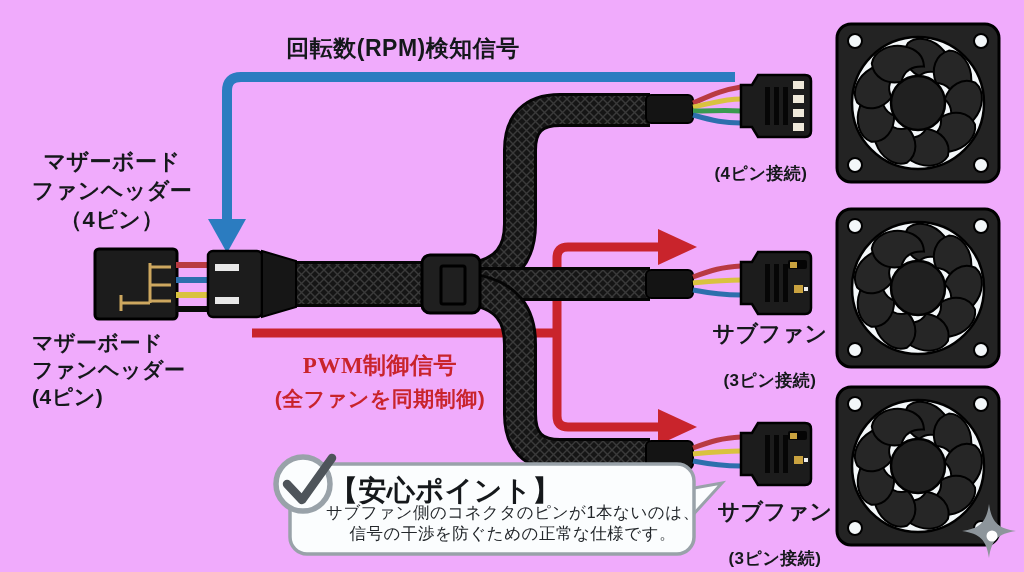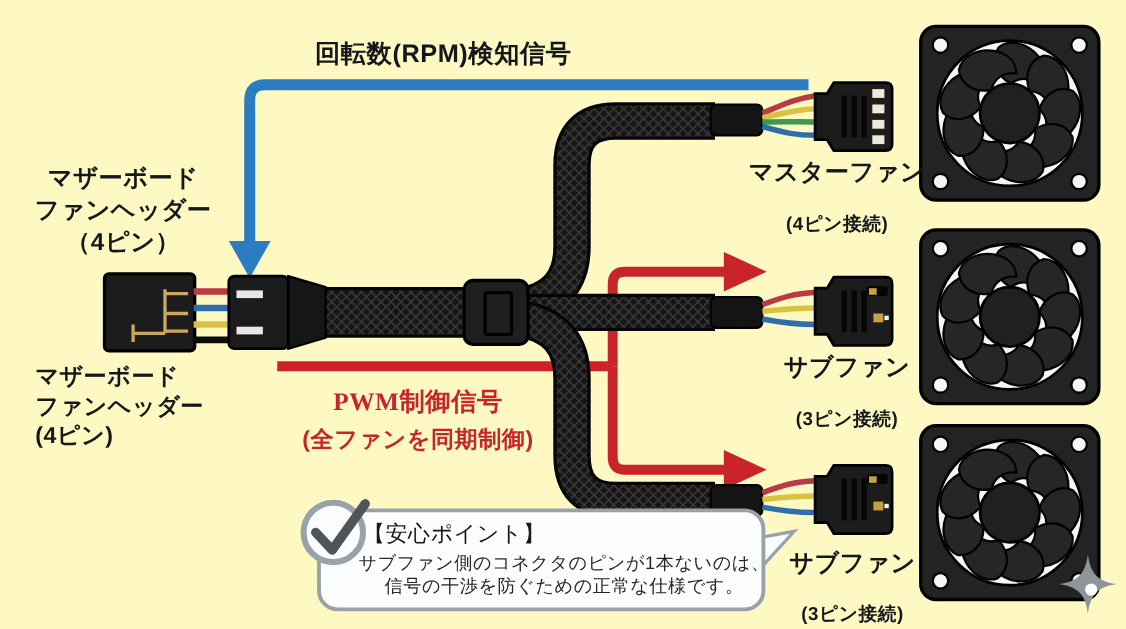--- a/index.html
+++ b/index.html
@@ -1,18 +1,18 @@
 <!DOCTYPE html>
 <html><head>
 <meta charset="utf-8">
 <style>
   html,body{margin:0;padding:0;}
   #stage{
     position:relative;width:1024px;height:572px;overflow:hidden;
-    background:#fef9c3;
+    background:#f0abfc;
     font-family:"Liberation Sans","DejaVu Sans",sans-serif;
   }
   #diagram-svg{position:absolute;left:0;top:0;}
   .lbl{
     position:absolute;font-weight:800;color:#15181b;
     white-space:nowrap;letter-spacing:0.5px;
   }
   .lbl span{display:block;}
   .center{text-align:center;}
   .red{color:#c9242c;}
@@ -22,21 +22,21 @@
   .mb-bottom{left:32px;top:329px;font-size:21px;line-height:27px;}
   .pwm{left:250px;top:350px;width:260px;}
   .pwm .t1{font-size:23px;font-family:Liberation Serif, serif;}
   .pwm .t2{font-size:21px;margin-top:4px;}
   .fan-lbl{width:150px;}
   .fan-lbl .t1{font-size:22px;}
   .fan-lbl .t2{font-size:17px;margin-top:20px;}
   .master-lbl{left:676px;top:142px;width:170px;}
   .sub1-lbl{left:695px;top:319px;}
   .sub2-lbl{left:700px;top:497px;}
-  .callout-title{left:330px;top:472px;font-size:20px;font-weight:400;}
+  .callout-title{left:330px;top:472px;font-size:28px;font-weight:700;}
   .callout-body{left:326px;top:502px;font-size:16.5px;font-weight:400;line-height:21px;color:#23272b;text-align:center;}
 </style>
 </head>
 <body>
 
 <div id="stage">
 
 <svg id="diagram-svg" width="1024" height="572" viewBox="0 0 1024 572">
   <defs>
     <pattern id="braid" width="9" height="9" patternUnits="userSpaceOnUse">
@@ -197,21 +197,20 @@
   <span>ファンヘッダー</span>
   <span>(4ピン)</span>
 </div>
 
 <div class="lbl pwm center red">
   <span class="t1">PWM制御信号</span>
   <span class="t2">(全ファンを同期制御)</span>
 </div>
 
 <div class="lbl fan-lbl master-lbl center">
-  <span class="t1">マスターファン</span>
   <span class="t2">(4ピン接続)</span>
 </div>
 
 <div class="lbl fan-lbl sub1-lbl center">
   <span class="t1">サブファン</span>
   <span class="t2">(3ピン接続)</span>
 </div>
 
 <div class="lbl fan-lbl sub2-lbl center">
   <span class="t1">サブファン</span>

